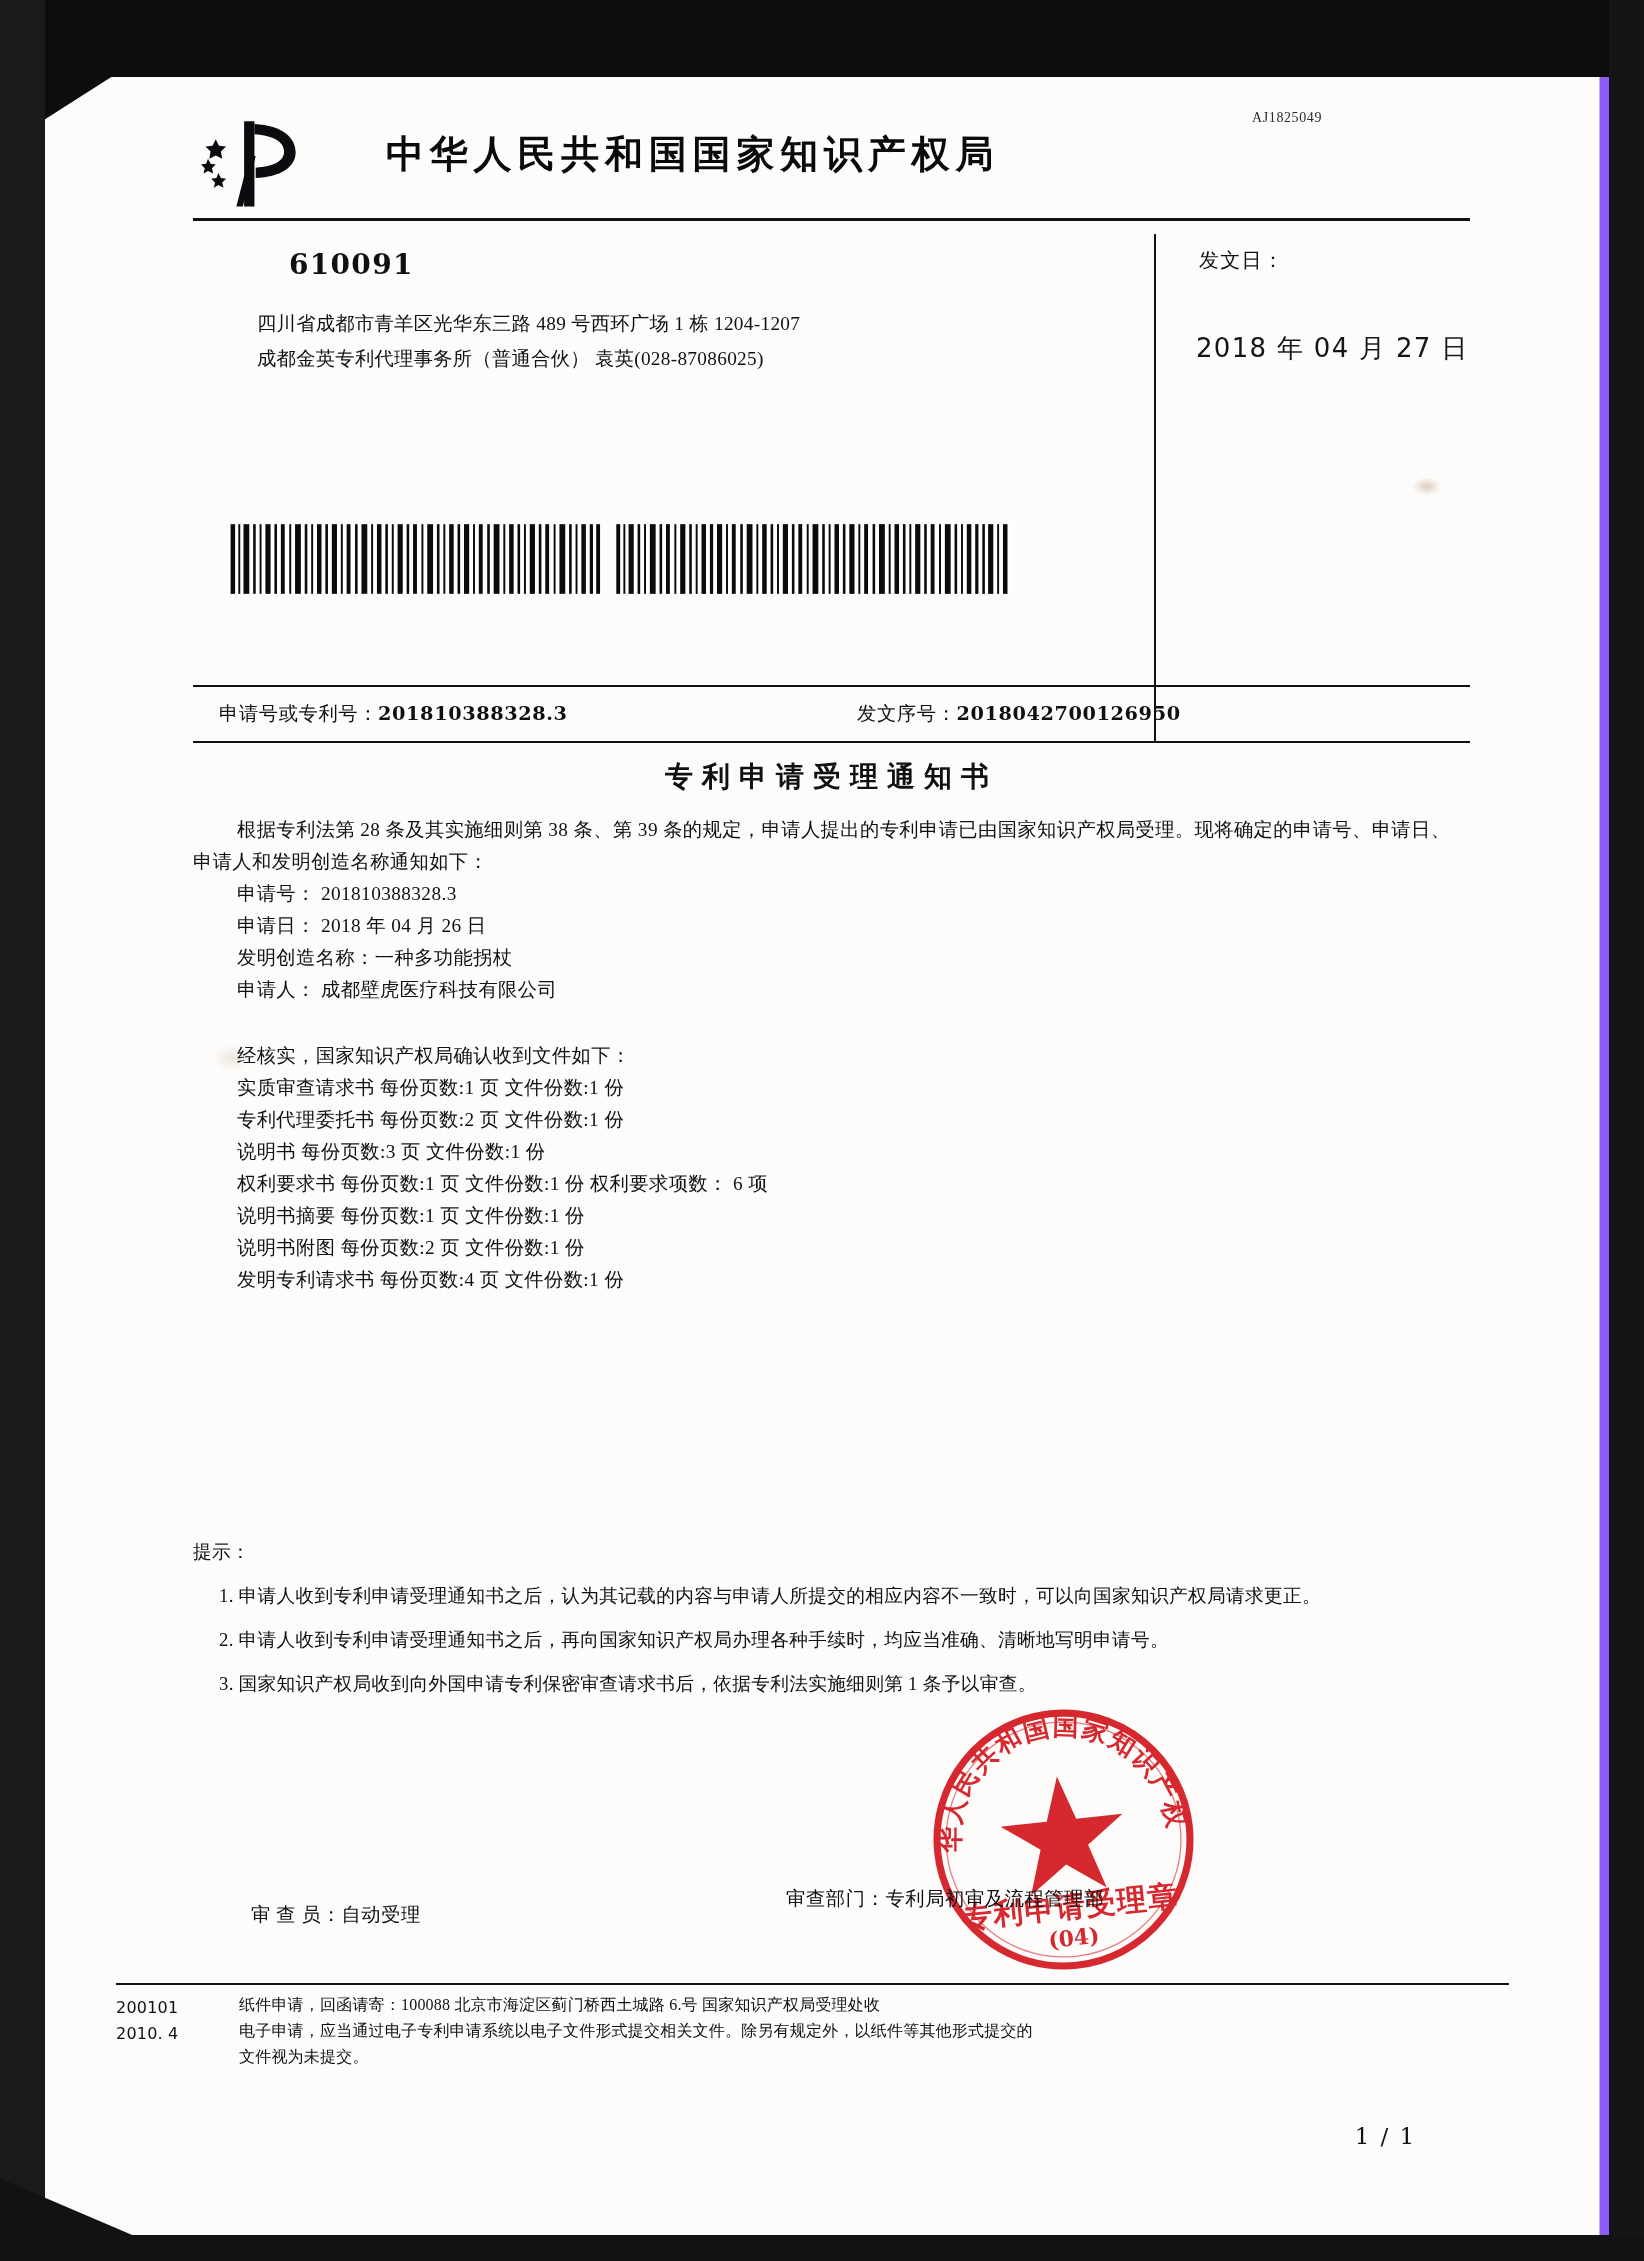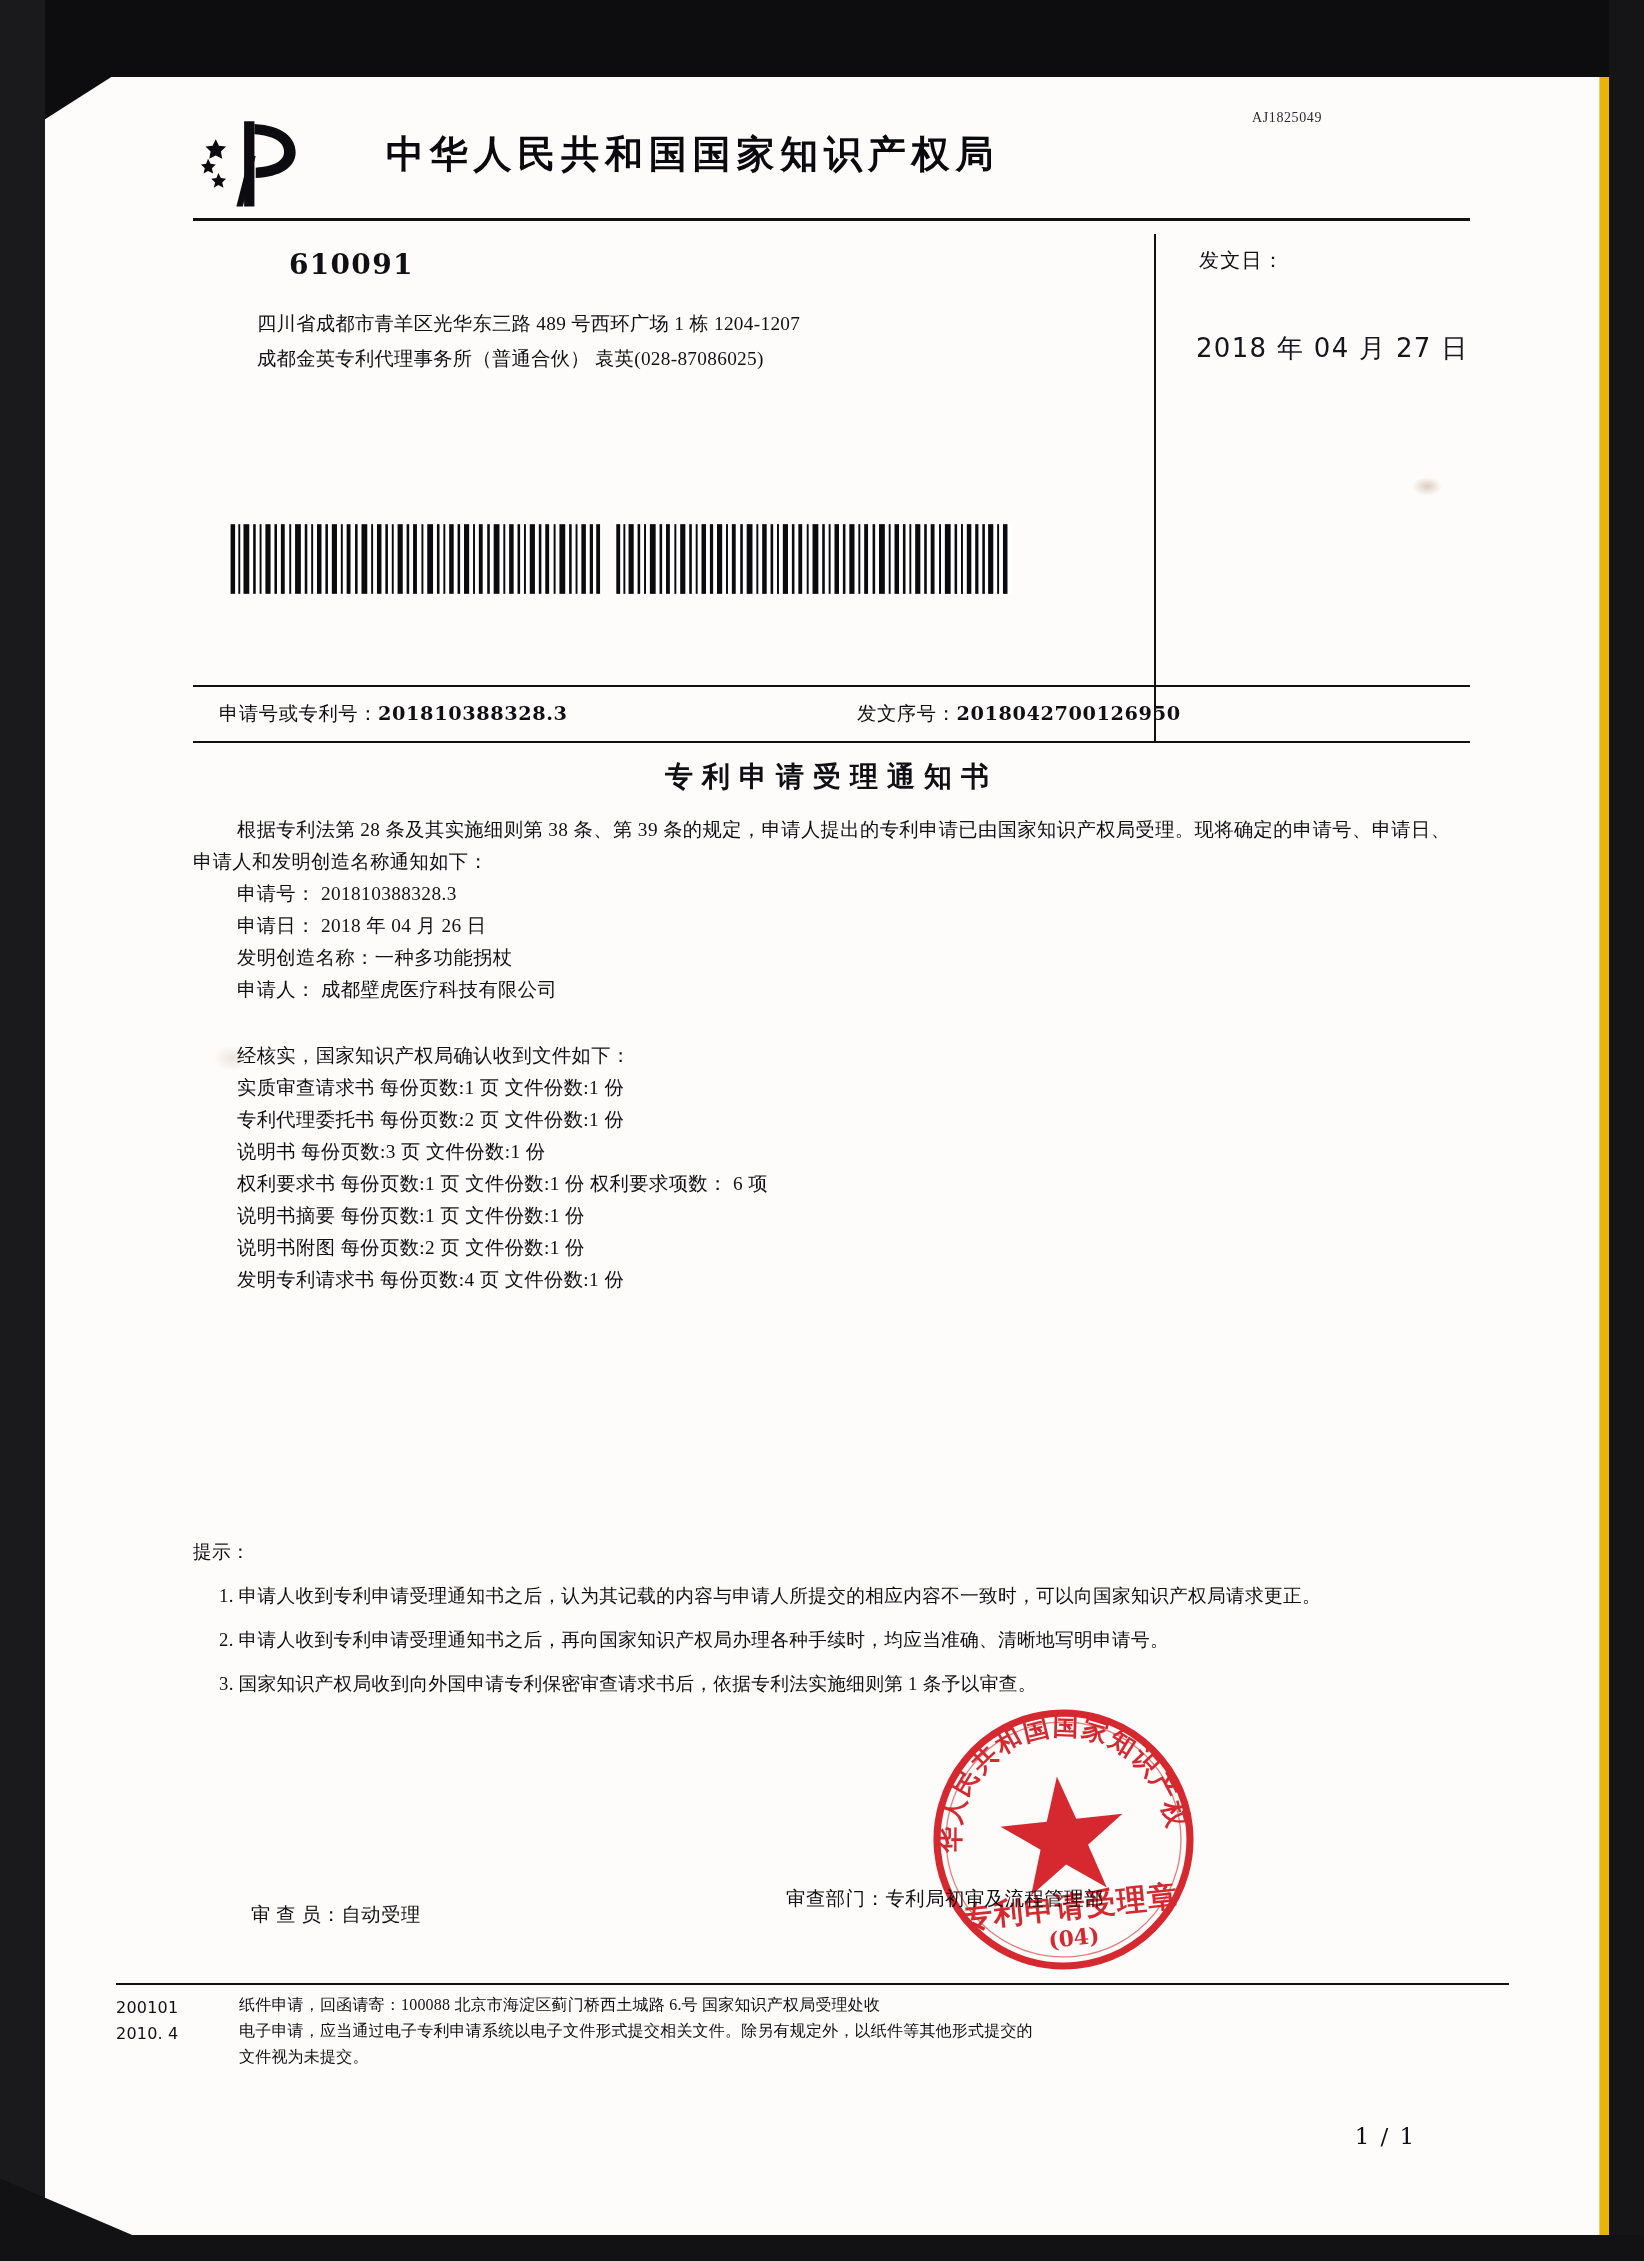--- a/index.html
+++ b/index.html
@@ -7,21 +7,21 @@
     padding: 0;
     background: #ffffff;
   }
   body {
     font-family: "Liberation Serif", serif;
   }
   .page {
     position: relative;
     width: 1644px;
     height: 2261px;
-    background: #eab308;
+    background: #8b5cf6;
     overflow: hidden;
   }
   
   .paper {
     position: absolute;
     left: 39px;
     top: 26px;
     width: 1560px;
     height: 2218px;
     background: #fdfcfa;

